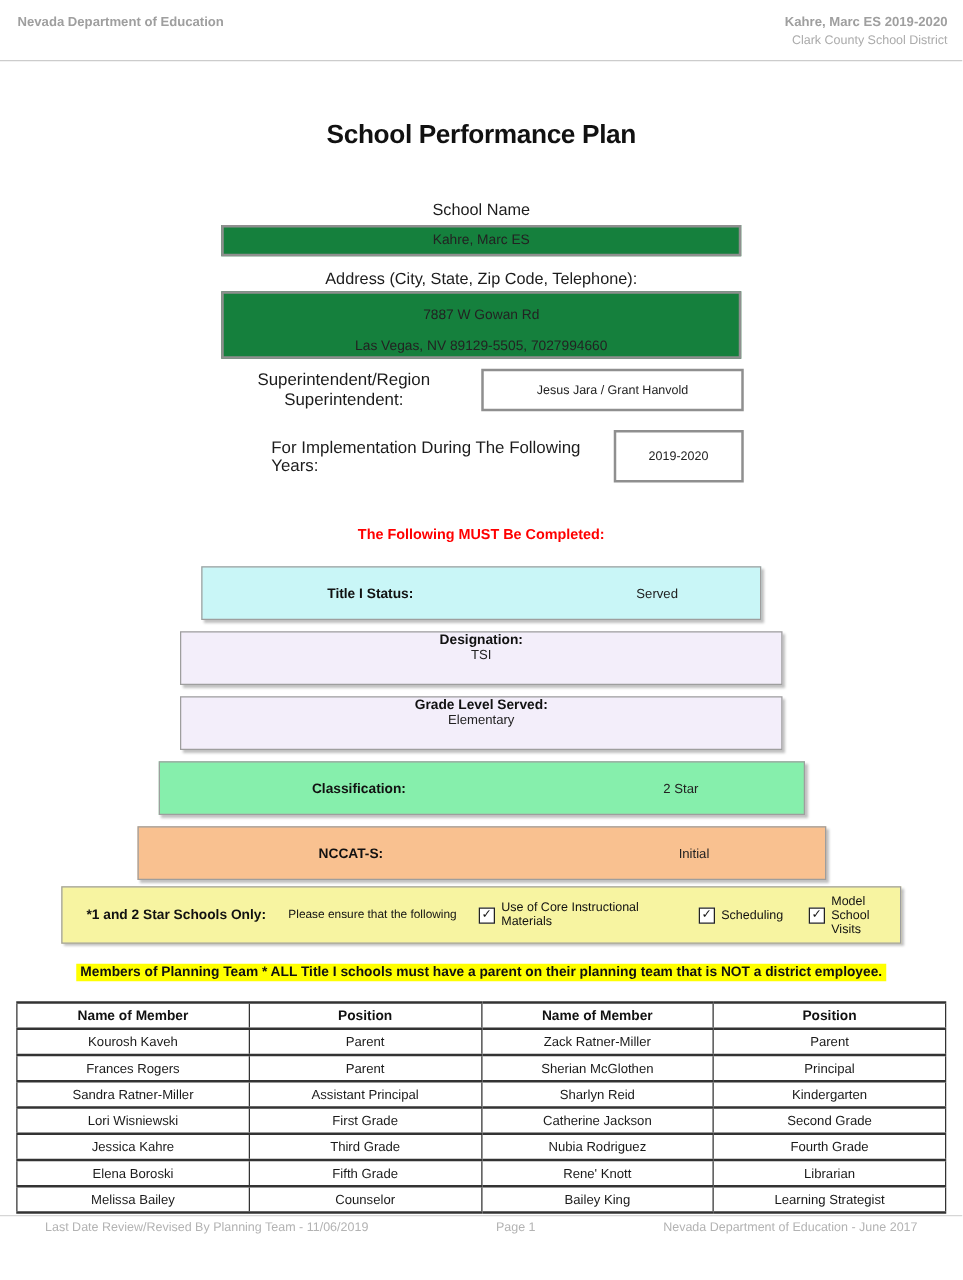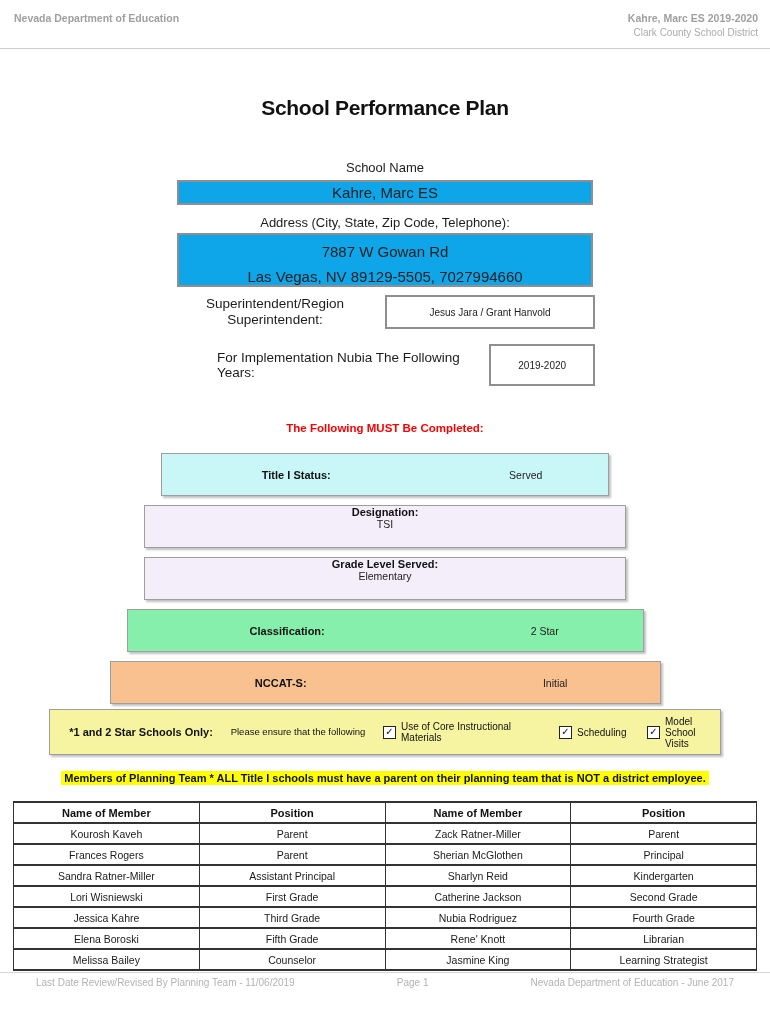--- a/index.html
+++ b/index.html
@@ -12,22 +12,22 @@
   .hdr-left{font-size:10.5px;font-weight:bold;color:#9f9f9f;}
   .hdr-right{text-align:right;}
   .hdr-right .l1{font-size:10.5px;font-weight:bold;color:#9f9f9f;}
   .hdr-right .l2{font-size:10px;color:#ababab;margin-top:3px;}
   .hdr-rule{position:absolute;top:48px;left:0;right:0;border-top:1px solid #cccccc;}
   
   .doc-title{margin:0;padding-top:96px;text-align:center;font-size:21px;font-weight:bold;letter-spacing:-0.3px;}
   .field-label{margin-top:40px;text-align:center;font-size:13px;color:#1c1c1c;}
   .field-label.addr{margin-top:10px;}
   .input-box{
-    width:416px;margin:5px auto 0;border:2px solid #8f8f8f;background:#0ea5e9;
-    text-align:center;font-size:15px;color:#222;box-sizing:border-box;
+    width:416px;margin:5px auto 0;border:2px solid #8f8f8f;background:#15803d;
+    text-align:center;font-size:11px;color:#222;box-sizing:border-box;
   }
   .input-box.single{height:25px;line-height:21px;}
   .input-box.addr{height:54px;margin-top:3px;padding-top:9px;}
   .input-box.addr .line{line-height:16px;}
   .input-box.addr .line + .line{margin-top:9px;}
   .sup-row{width:420px;margin:8px auto 0;display:flex;align-items:center;justify-content:space-between;}
   .sup-label{width:200px;text-align:center;font-size:13.5px;line-height:16px;color:#1c1c1c;}
   .sup-box{width:210px;height:34px;border:2px solid #8f8f8f;box-sizing:border-box;
     display:flex;align-items:center;justify-content:center;font-size:10px;color:#222;}
   .impl-row{width:420px;margin:15px auto 0;display:flex;align-items:center;justify-content:space-between;padding-left:0;}
@@ -104,21 +104,21 @@
 
 <div class="sup-row">
   <div class="sup-label">
     <div>Superintendent/Region</div>
     <div>Superintendent:</div>
   </div>
   <div class="sup-box">Jesus Jara / Grant Hanvold</div>
 </div>
 
 <div class="impl-row">
-  <div class="impl-label">For Implementation Nubia The Following Years:</div>
+  <div class="impl-label">For Implementation During The Following Years:</div>
   <div class="impl-box">2019-2020</div>
 </div>
 
 <div class="must-notice" style="color: rgb(255, 0, 0);">The Following MUST Be Completed:</div>
 
 <div class="status-bar first w1" style="background: rgb(201, 246, 247); gap: 13px;">
   <div class="bar-label">Title I Status:</div>
   <div class="bar-value">Served</div>
 </div>
 <div class="status-bar w2" style="background: rgb(243, 238, 250);">
@@ -203,21 +203,21 @@
       </tr>
       <tr>
         <td>Elena Boroski</td>
         <td>Fifth Grade</td>
         <td>Rene' Knott</td>
         <td>Librarian</td>
       </tr>
       <tr>
         <td>Melissa Bailey</td>
         <td>Counselor</td>
-        <td>Jasmine King</td>
+        <td>Bailey King</td>
         <td>Learning Strategist</td>
       </tr>
     </tbody>
 </table>
 
 <div class="footer-rule"></div>
 <div class="page-footer">
   <div>Last Date Review/Revised By Planning Team - 11/06/2019</div>
   <div>Page 1</div>
   <div>Nevada Department of Education - June 2017</div>

